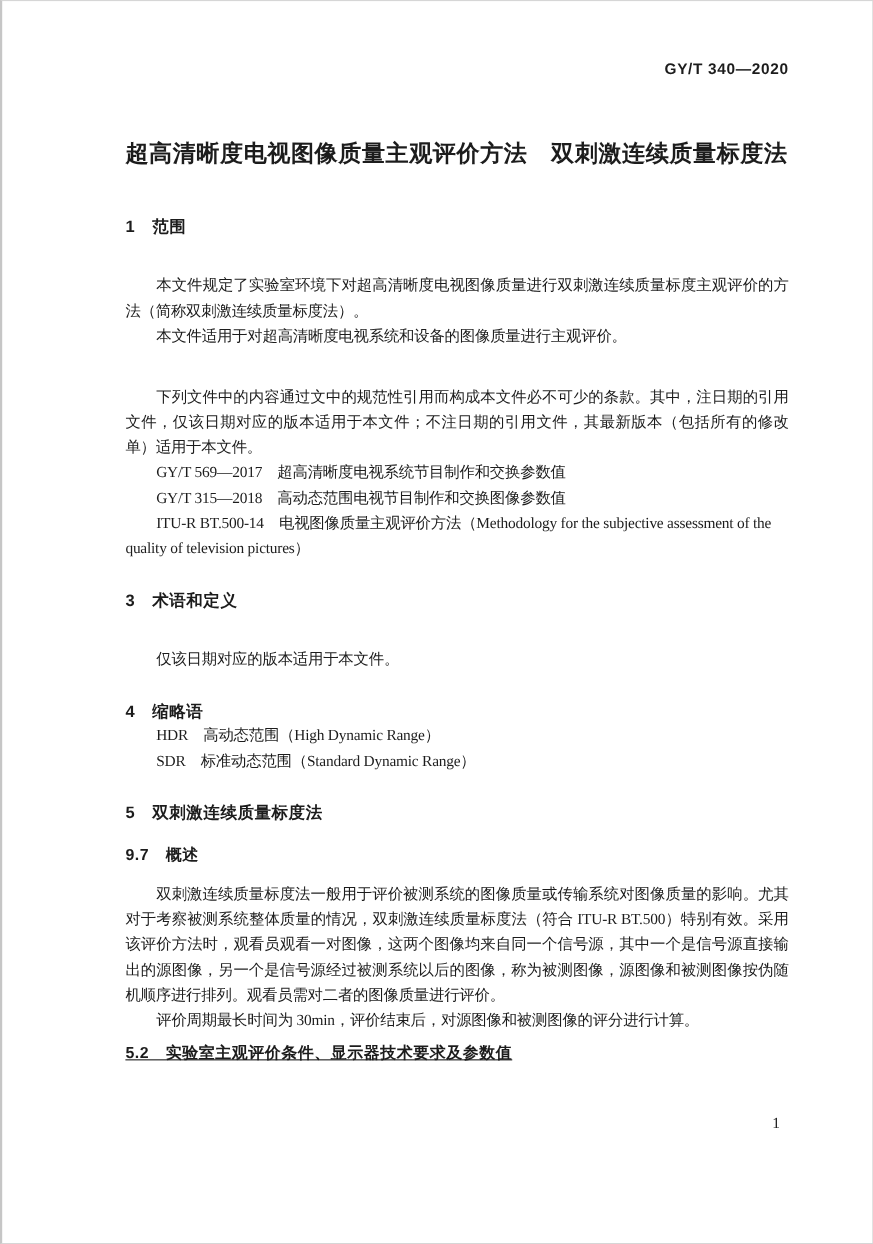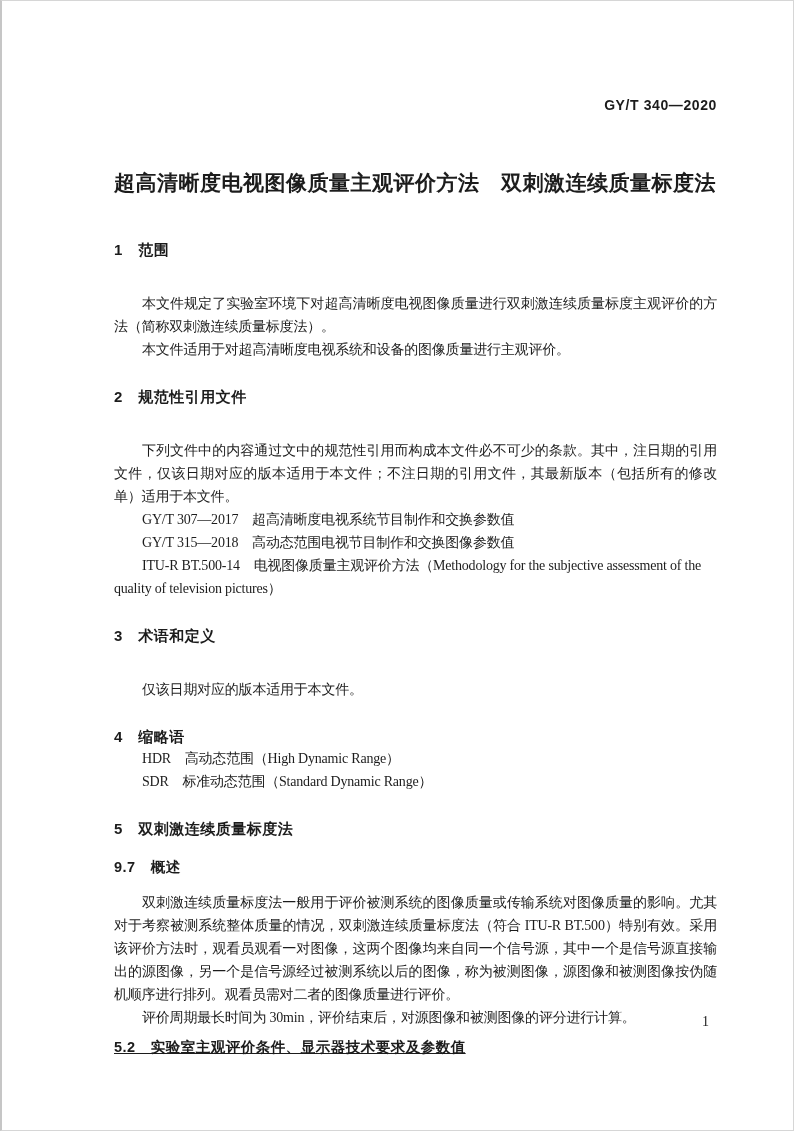--- a/index.html
+++ b/index.html
@@ -14,21 +14,21 @@
     overflow: hidden;
     box-sizing: border-box;
     border: 1px solid #d6d6d6;
     border-left: 2px solid #c6c6c6;
     color: #1c1c1c;
     font-family: "Liberation Serif", "DejaVu Serif", serif;
   }
   .content {
     box-sizing: border-box;
     width: 100%;
-    padding: 95px 76px 0 112px;
+    padding: 52px 76px 0 112px;
   }
   .doc-number {
     text-align: right;
     font-family: "Liberation Sans", "DejaVu Sans", sans-serif;
     font-weight: 700;
     font-size: 14px;
     letter-spacing: 0.6px;
     line-height: 18px;
   }
   .doc-title {
@@ -96,23 +96,22 @@
 <div class="content">
 
   <div class="doc-number">GY/T 340—2020</div>
 
   <div class="doc-title">超高清晰度电视图像质量主观评价方法　双刺激连续质量标度法</div>
 
   <div class="h-sec first">1　范围</div>
   <p class="para first">本文件规定了实验室环境下对超高清晰度电视图像质量进行双刺激连续质量标度主观评价的方法（简称双刺激连续质量标度法）。</p>
   <p class="para">本文件适用于对超高清晰度电视系统和设备的图像质量进行主观评价。</p>
 
-  <div class="h-sec">2　规范性引用文件</div>
   <p class="para first">下列文件中的内容通过文中的规范性引用而构成本文件必不可少的条款。其中，注日期的引用文件，仅该日期对应的版本适用于本文件；不注日期的引用文件，其最新版本（包括所有的修改单）适用于本文件。</p>
-  <p class="ref">GY/T 307—2017　超高清晰度电视系统节目制作和交换参数值</p>
+  <p class="ref">GY/T 569—2017　超高清晰度电视系统节目制作和交换参数值</p>
   <p class="ref">GY/T 315—2018　高动态范围电视节目制作和交换图像参数值</p>
   <p class="ref">ITU-R BT.500-14　电视图像质量主观评价方法（Methodology for the subjective assessment of the quality of television pictures）</p>
 
   <div class="h-sec">3　术语和定义</div>
   <p class="para first">仅该日期对应的版本适用于本文件。</p>
 
   <div class="h-sec">4　缩略语</div>
   <p class="abbr">HDR　高动态范围（High Dynamic Range）</p>
   <p class="abbr">SDR　标准动态范围（Standard Dynamic Range）</p>
 

